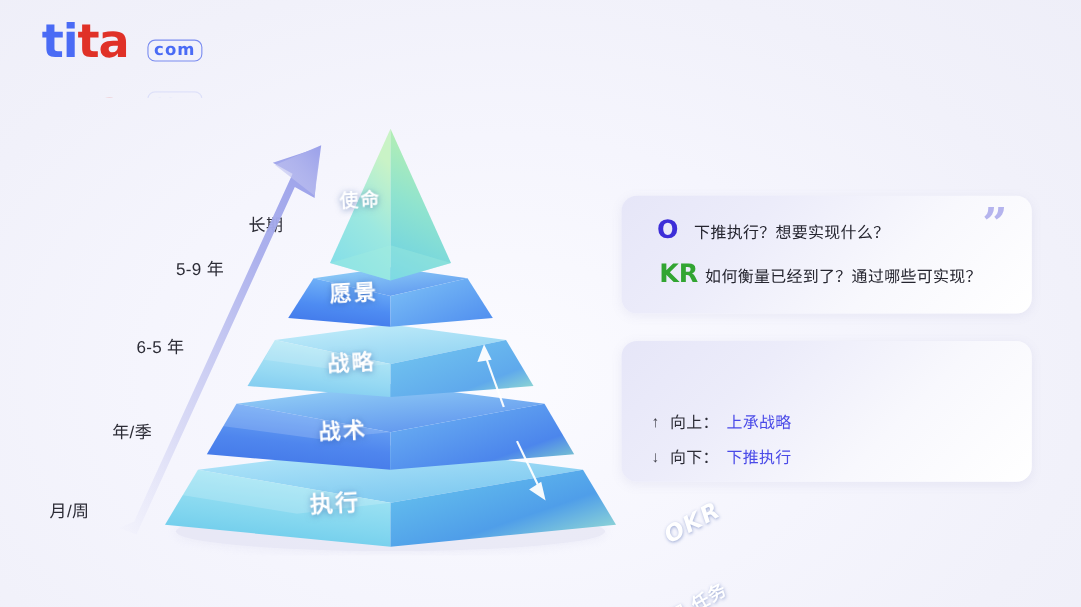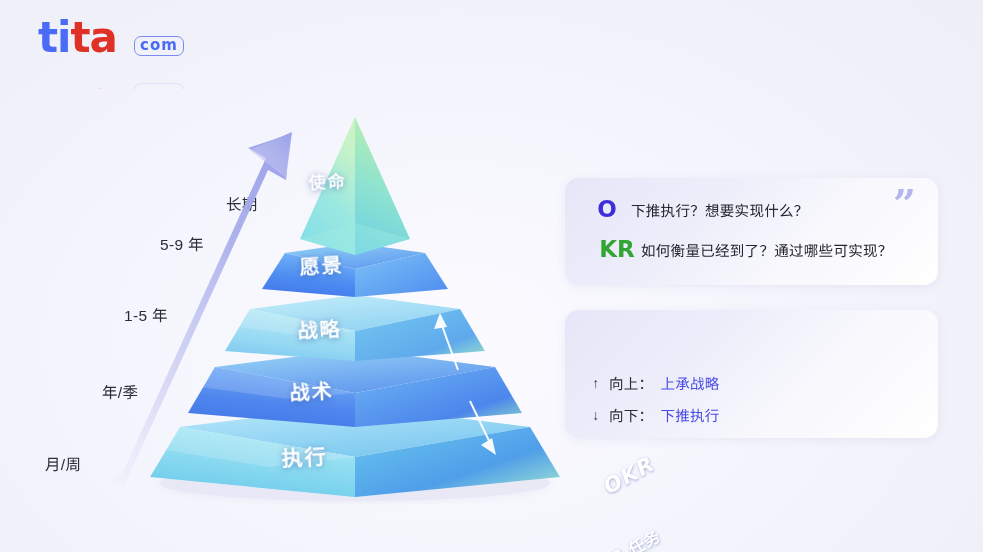--- a/index.html
+++ b/index.html
@@ -139,21 +139,21 @@
         <div class="logo-word"><span class="logo-t1">t</span><span class="logo-i">i</span><span class="logo-t2">t</span><span class="logo-a">a</span></div>
         <div class="logo-com">com</div>
       </div>
     </div>
 
   </div>
 
   <div id="timeline-labels">
       <div class="tlabel" style="left: 226px; top: 161px; margin-top: 31px;">长期</div>
       <div class="tlabel" style="left: 160px; top: 232px;">5-9 年</div>
-      <div class="tlabel" style="left: 124px; top: 303px;">1-5 年</div>
+      <div class="tlabel" style="left: 124px; top: 303px;">6-5 年</div>
       <div class="tlabel" style="left: 102px; top: 380px; text-align: right;">年/季</div>
       <div class="tlabel" style="left: 45px; top: 452px;">月/周</div>
     </div>
 
   <svg class="bg-arrow" viewBox="0 0 250 380">
     <defs>
       <linearGradient id="arrGrad" x1="0" y1="1" x2="1" y2="0">
         <stop offset="0%" stop-color="#cfcff2" stop-opacity="0"></stop>
         <stop offset="28%" stop-color="#c4c6f0" stop-opacity=".55"></stop>
         <stop offset="70%" stop-color="#a9aeec" stop-opacity=".95"></stop>

